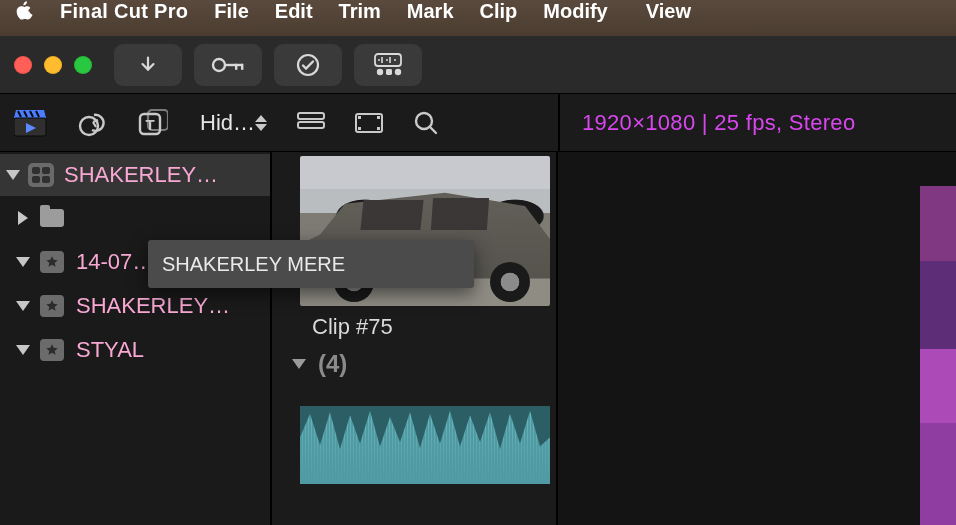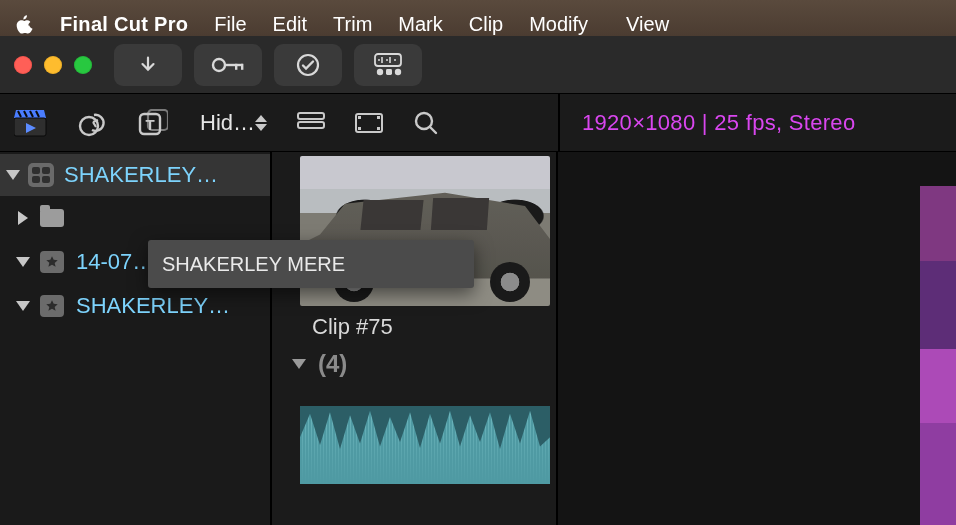--- a/index.html
+++ b/index.html
@@ -1,27 +1,27 @@
 <!DOCTYPE html>
 <html><head>
 <meta charset="utf-8">
 <style>
   * { box-sizing: border-box; margin: 0; padding: 0; font-family: -apple-system, "Helvetica Neue", Arial, sans-serif; }
   html, body { width: 956px; height: 525px; overflow: hidden; background: #000; }
   
   .menubar {
     height: 36px;
     background: linear-gradient(#5a4a3d, #4b3c31);
-    display: flex; align-items: flex-end;
+    display: flex; align-items: flex-start;
     padding: 0 14px; gap: 26px;
     color: #fff; font-size: 20px;
   }
   .menubar .apple svg { display: block; }
   .menubar .app-name { font-weight: 800; letter-spacing: .3px; }
-  .menubar .menu-item { font-weight: 400; }
+  .menubar .menu-item { font-weight: 700; }
   .menubar .menu-item.view { margin-left: 12px; }
   
   .window { background: #1e1e1e; height: calc(525px - 36px); }
   .titlebar {
     height: 58px; background: #2a2a2a;
     display: flex; align-items: center; padding: 0 14px; gap: 12px;
     border-bottom: 1px solid #000;
   }
   .traffic { display: flex; gap: 12px; margin-right: 10px; }
   .dot { width: 18px; height: 18px; border-radius: 50%; }
@@ -56,21 +56,21 @@
     font-size: 22px; margin-left: 2px;
   }
   .hide-popup .chev-pair { display:flex; flex-direction:column; gap:2px; }
   .chev { width:0;height:0;border-left:6px solid transparent;border-right:6px solid transparent; }
   .chev.up { border-bottom:7px solid #c9c9c9; }
   .chev.down { border-top:7px solid #c9c9c9; }
   
   .content { display:flex; height: calc(100% - 58px - 58px); }
   .sidebar {
     width: 272px; background: #1a1a1a; border-right: 2px solid #000;
-    color: #7dd3fc; font-size: 22px;
+    color: #f9a8d4; font-size: 22px;
     padding-top: 2px;
     position: relative;
   }
   .lib-header {
     display:flex; align-items:center; gap:10px; height:42px; padding: 0 8px;
     background: #353535;
   }
   .tri { width:0;height:0;border-top:7px solid transparent;border-bottom:7px solid transparent;border-left:10px solid #c7c7c7; display:inline-block; }
   .tri.open { transform: rotate(90deg); }
   .lib-icon { width:26px;height:24px;border-radius:5px;background:#6a6a6a;display:flex;align-items:center;justify-content:center; }
@@ -282,20 +282,29 @@
       <div class="sb-item">
         <span class="tri open"></span>
         <span class="star-box">
             <svg width="14" height="14" viewBox="0 0 24 24">
               <path fill="#2c2c2c" d="M12 2l2.9 6.3 6.9.6-5.2 4.6 1.6 6.8L12 16.9 5.8 20.3l1.6-6.8L2.2 8.9l6.9-.6z"></path>
             </svg>
           </span>
         <span class="sb-label">SHAKERLEY…</span>
       </div>
 
+      <div class="sb-item">
+        <span class="tri open"></span>
+        <span class="star-box">
+            <svg width="14" height="14" viewBox="0 0 24 24">
+              <path fill="#2c2c2c" d="M12 2l2.9 6.3 6.9.6-5.2 4.6 1.6 6.8L12 16.9 5.8 20.3l1.6-6.8L2.2 8.9l6.9-.6z"></path>
+            </svg>
+          </span>
+        <span class="sb-label">STYAL</span>
+      </div>
     </div>
 
     <div class="browser">
       <div class="thumb">
         <div class="car"></div>
         <div class="window1"></div>
           <div class="window2"></div>
         <div class="wheel w1"></div>
           <div class="wheel w2"></div>
       </div>

